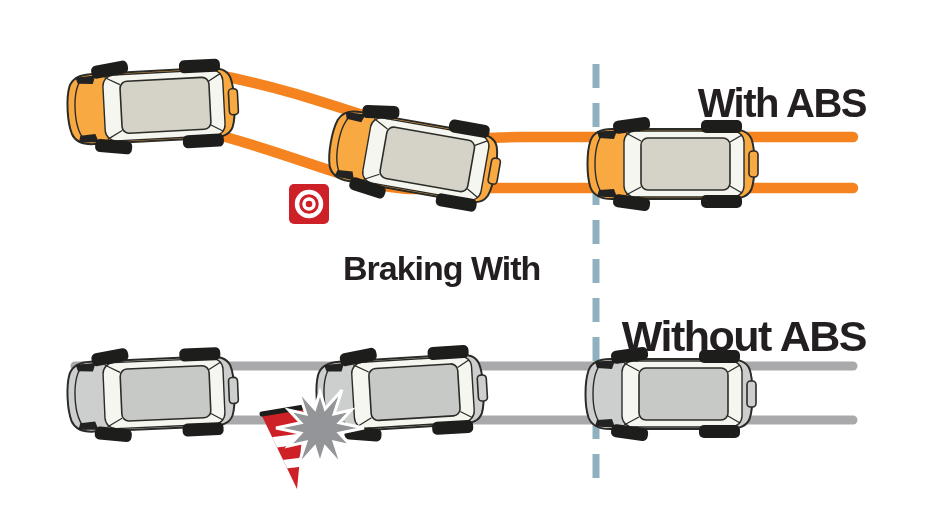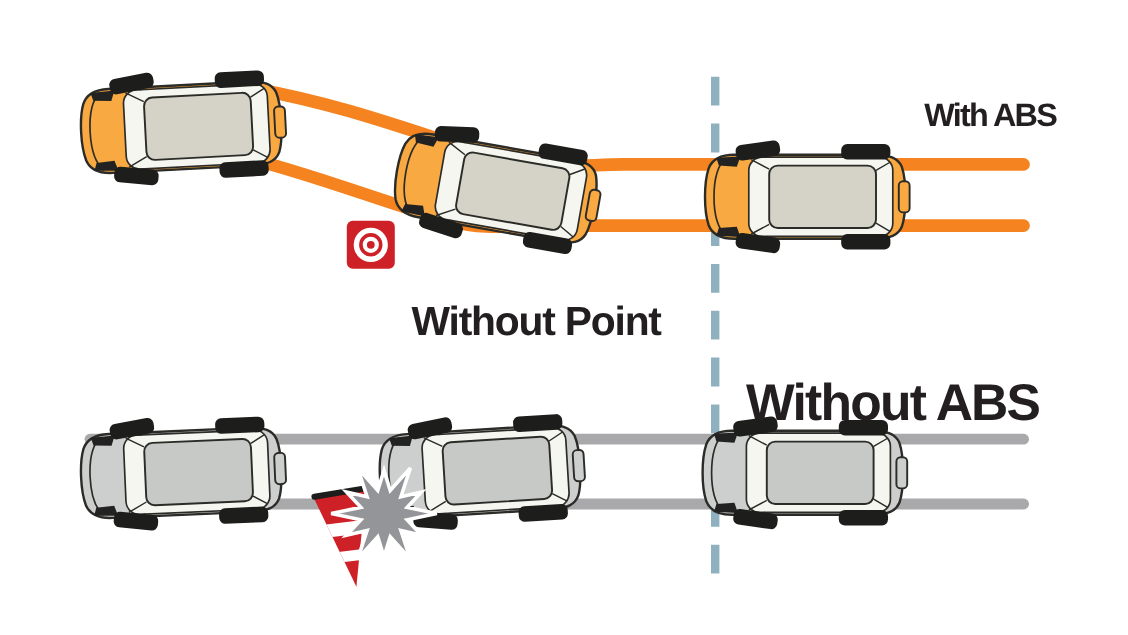--- a/index.html
+++ b/index.html
@@ -11,21 +11,21 @@
     font-family:"Liberation Sans", sans-serif;
   }
   .scene svg{position:absolute;left:0;top:0;overflow:visible;}
   .label{
     position:absolute;
     font-weight:bold;
     color:var(--text_dark,#231F20);
     white-space:nowrap;
     line-height:1;
   }
-  .label-with-abs{top:83px;right:60px;font-size:27px;letter-spacing:-1.5px;}
+  .label-with-abs{top:83px;right:74px;font-size:40px;letter-spacing:-1.5px;}
   .label-braking-point{top:251px;left:343px;font-size:34px;letter-spacing:-1px;}
   .label-without-abs{top:315px;right:74px;font-size:43px;letter-spacing:-1.5px;}
 
   
   .cp-body{fill:var(--body);stroke:var(--outline_dark,#2B2B28);stroke-width:2;}
   .cp-line{fill:none;stroke:var(--outline_dark,#2B2B28);stroke-width:1.4;}
   .cp-dark{fill:#222;stroke:none;}
   .cp-glass{fill:#F6F6F1;stroke:var(--outline_dark,#2B2B28);stroke-width:1.4;}
   .cp-roof{fill:var(--roof);stroke:var(--outline_dark,#2B2B28);stroke-width:1.6;}
   .cp-pillar{fill:none;stroke:var(--outline_dark,#2B2B28);stroke-width:1.2;}
@@ -97,15 +97,15 @@
     <use href="#car-shape" class="car-orange" transform="translate(584,122)"></use>
 
     <use href="#car-shape" class="car-gray" transform="translate(64,352) rotate(-2.5 88 42)"></use>
     <use href="#car-shape" class="car-gray" transform="translate(313,351) rotate(-3.5 88 42)"></use>
     <use href="#car-shape" class="car-gray" transform="translate(582,352)"></use>
 
     <polygon class="star" points="364,428 339.3,433.2 351.2,446 334.1,442.1 342,466.1 325.2,447.3 320,464 314.8,447.3 298,466.1 305.9,442.1 288.8,446 300.7,433.2 276,428 300.7,422.8 288.8,410 305.9,413.9 298,389.9 314.8,408.7 320,392 325.2,408.7 342,389.9 334.1,413.9 351.2,410 339.3,422.8"></polygon>
   </svg>
 
   <div class="label label-with-abs">With ABS</div>
-  <div class="label label-braking-point">Without Point</div>
+  <div class="label label-braking-point">Braking With</div>
   <div class="label label-without-abs">Without ABS</div>
 </div>
 
 </body></html>

